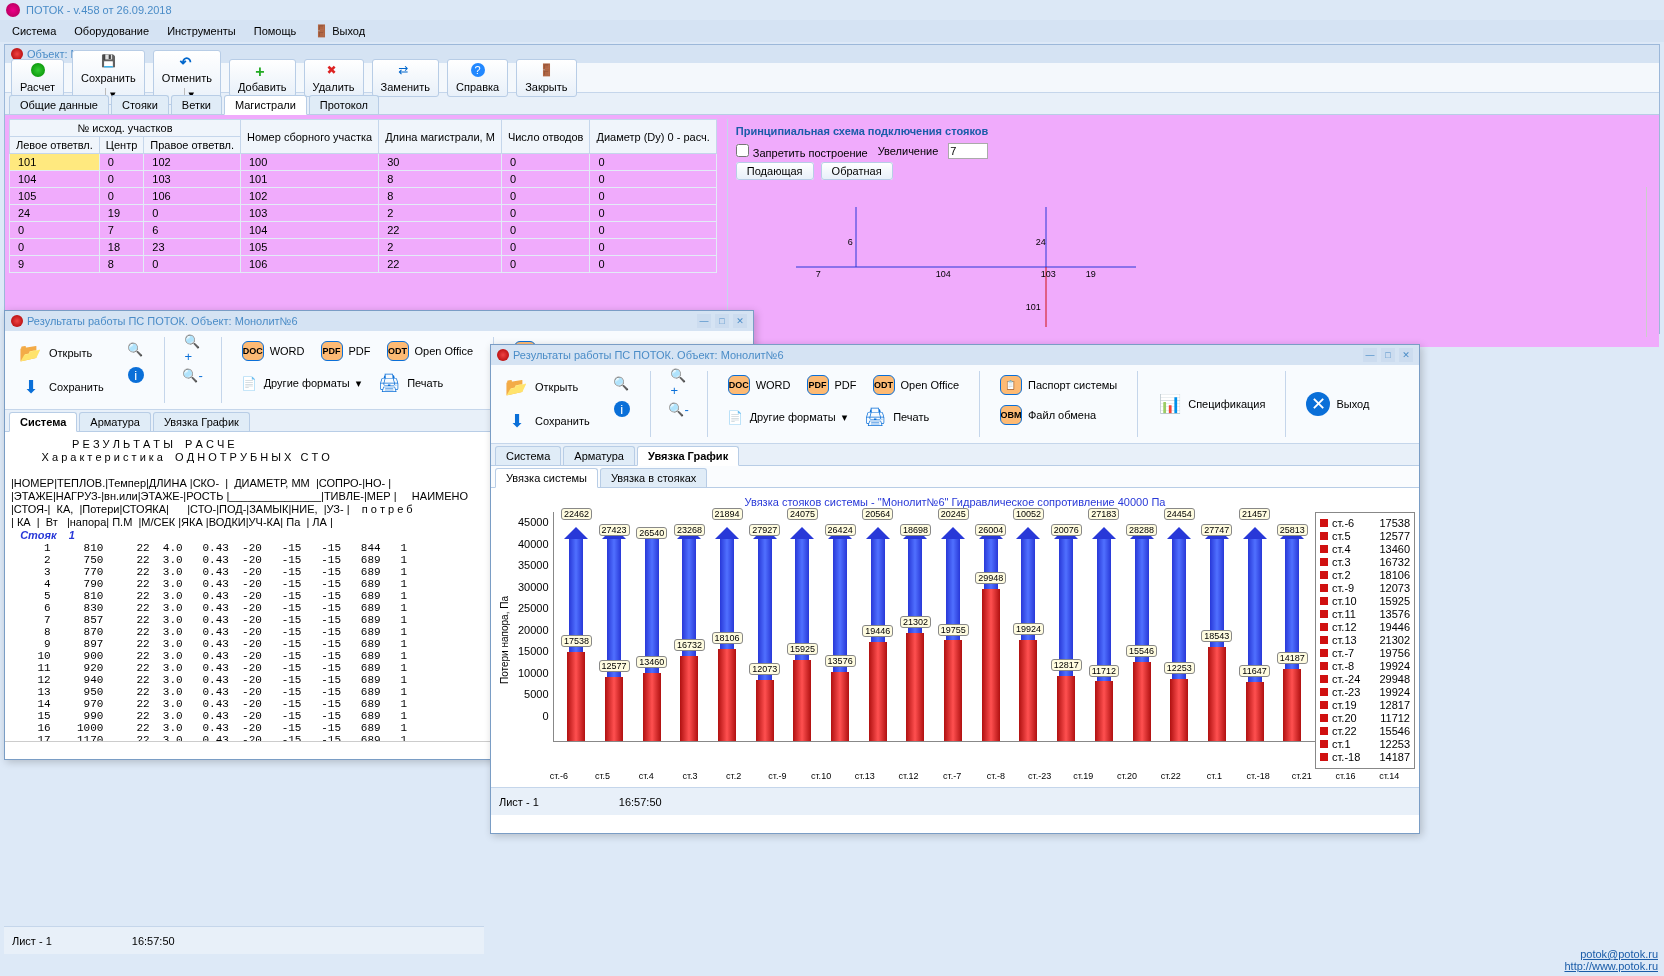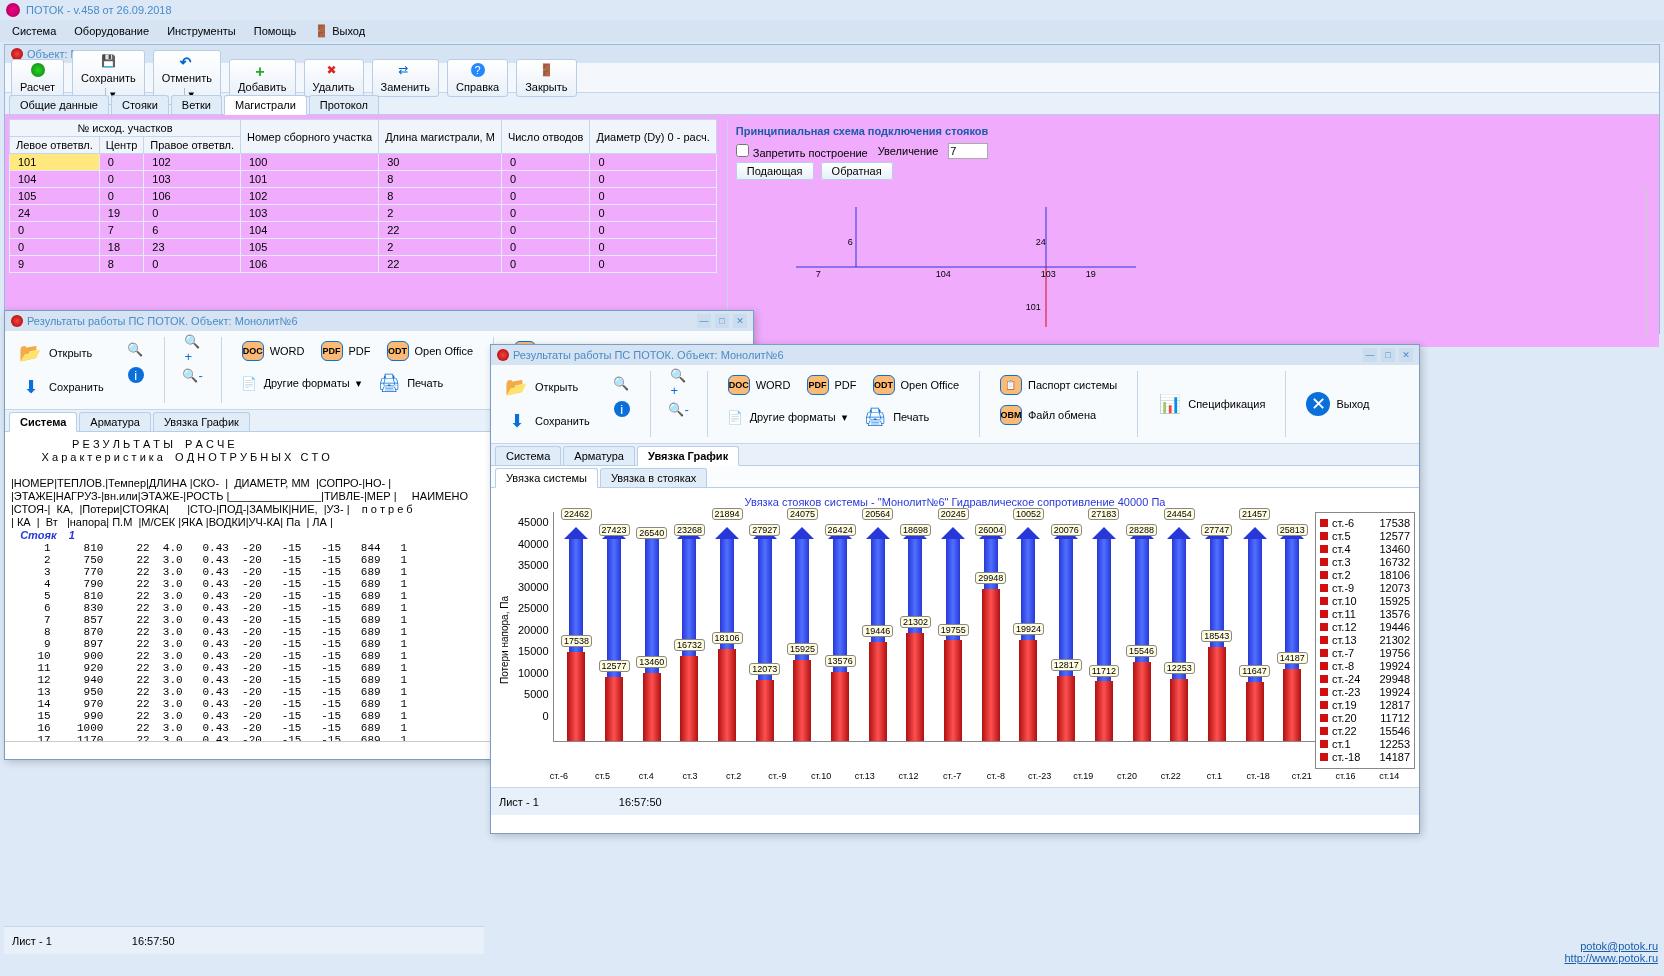--- a/index.html
+++ b/index.html
@@ -61,21 +61,21 @@
 .arrow { width: 14px; background: linear-gradient(90deg,#2838d8,#5070ff,#2838d8); position: absolute; bottom: 0; }
 .arrow::before { content: ""; position: absolute; top: -10px; left: -5px; border-left: 12px solid transparent; border-right: 12px solid transparent; border-bottom: 12px solid #2838d8; }
 .redbar { width: 18px; background: linear-gradient(90deg,#b01010,#ff5050,#b01010); position: relative; }
 .barfloat { position: absolute; background: #fffce0; border: 1px solid #888; font-size: 9px; padding: 0 2px; border-radius: 3px; white-space: nowrap; }
 .xaxis { display: flex; padding: 2px 4px 2px 42px; }
 .xaxis .xl { flex: 1; text-align: center; font-size: 9px; }
 .legend { border: 1px solid #888; padding: 4px; font-size: 10px; width: 100px; }
 .legend .lrow { display: flex; align-items: center; gap: 4px; margin-bottom: 1px; }
 .legend .lsw { width: 8px; height: 8px; background: #d01010; }
 .statusbar { position: absolute; bottom: 0; left: 0; right: 0; height: 28px; background: #e8f0f9; border-top: 1px solid #c5d6eb; display: flex; align-items: center; padding: 0 8px; font-size: 10px; }
-.footer-links { position: absolute; right: 6px; bottom: 12px; font-size: 10px; text-align: right; }
+.footer-links { position: absolute; right: 6px; bottom: 4px; font-size: 10px; text-align: right; }
 .footer-links a { color: #1a5ca8; text-decoration: underline; display: block; }
 </style>
 </head>
 <body>
 
 <div class="titlebar">
   <span class="icon"></span>
   <span>ПОТОК - v.458 от 26.09.2018</span>
 </div>
 

